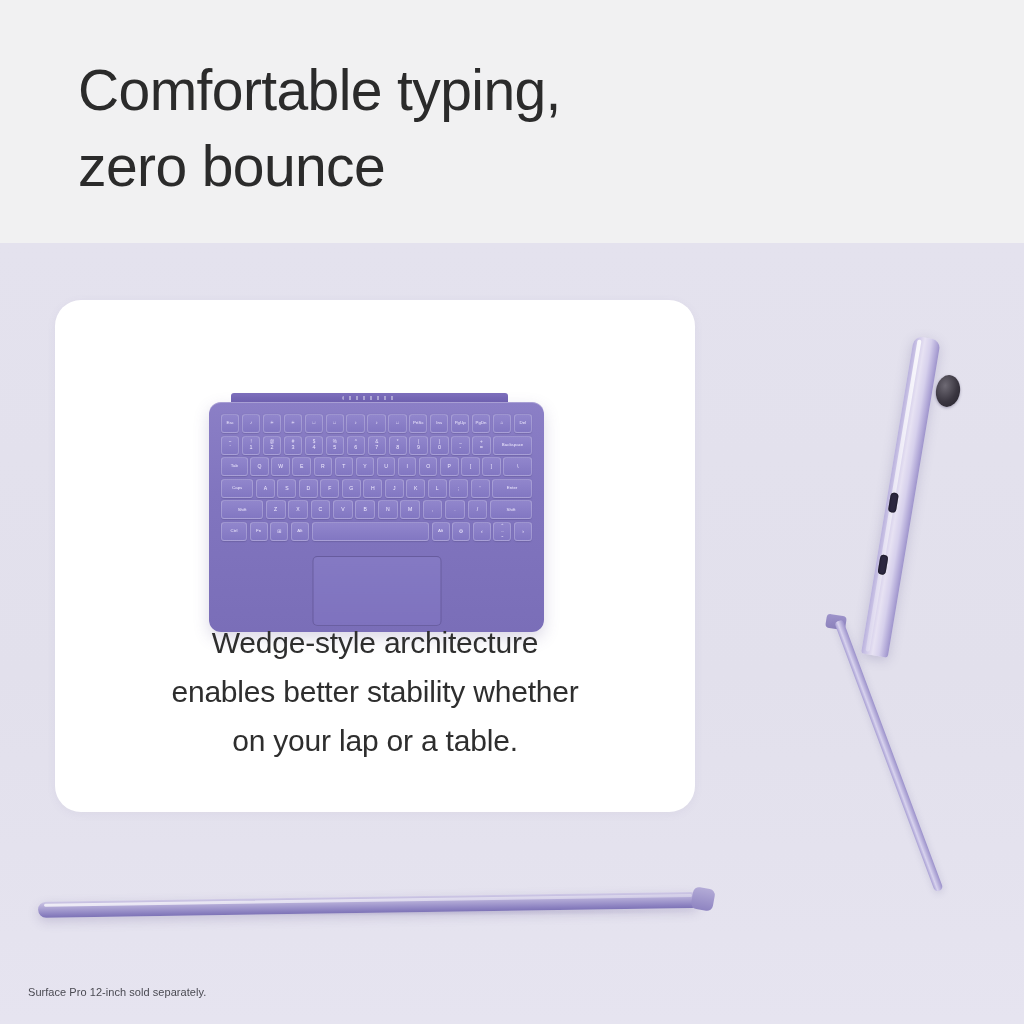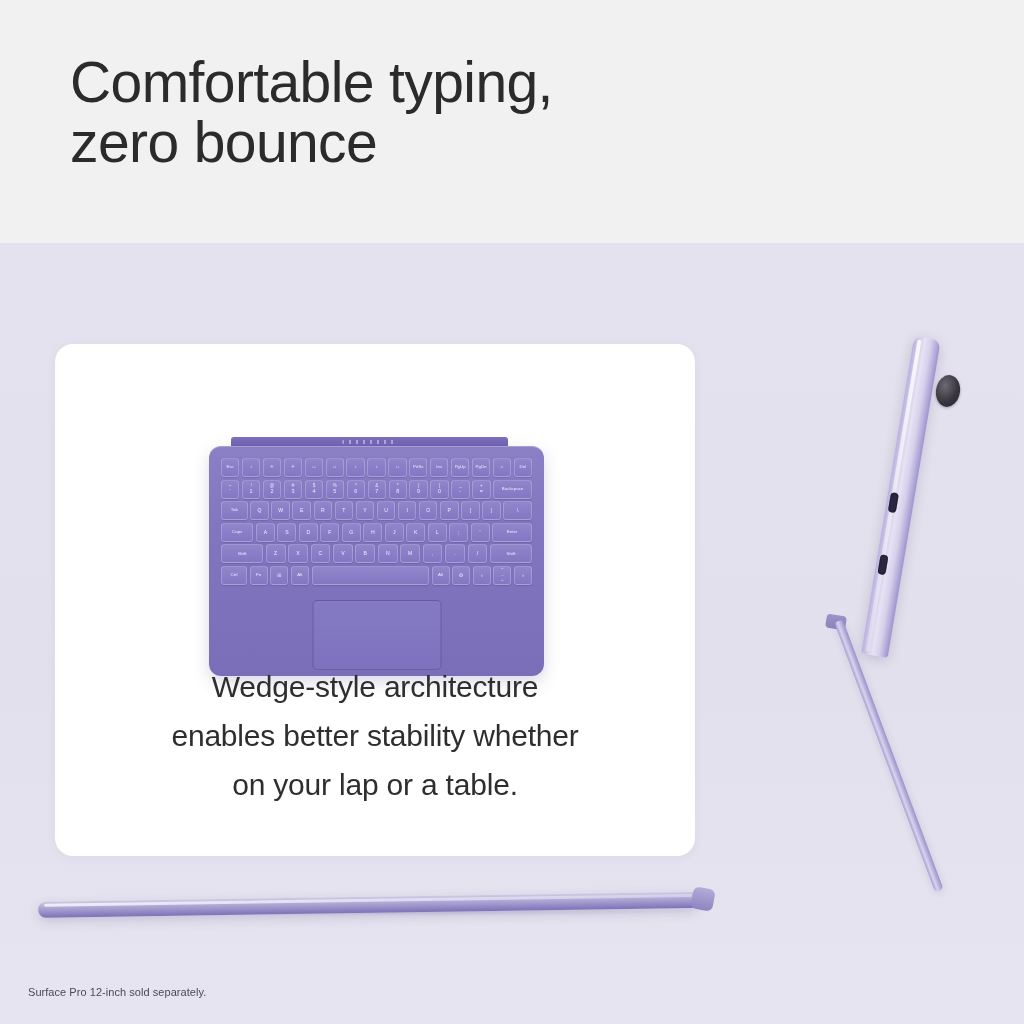--- a/index.html
+++ b/index.html
@@ -23,25 +23,25 @@
   
   #header-band {
     position: absolute;
     left: 0; top: 0;
     width: 1024px;
     height: 243px;
     background: #f1f1f2;
   }
   #headline {
     position: absolute;
-    left: 70px;
+    left: 78px;
     top: 52px;
     width: 860px;
     font-size: 57px;
-    line-height: 60px;
+    line-height: 76px;
     font-weight: 400;
     letter-spacing: -0.6px;
     color: #2b2b2b;
     white-space: pre-line;
   }
 
   
   #stage {
     position: absolute;
     left: 0; top: 243px;
@@ -52,23 +52,22 @@
   }
 
   
   #feature-card {
     position: absolute;
     left: 55px;
     top: 57px;            
     width: 640px;
     height: 512px;        
     background: #ffffff;
-    border-radius: 18px;
+    border-radius: 26px;
     box-shadow: 0 2px 10px rgba(110,100,150,0.07);
-    margin-top: 44px;
   }
 
   #card-caption {
     position: absolute;
     left: 40px;
     right: 40px;
     top: 318px;
     text-align: center;
     font-size: 30px;
     line-height: 49px;

